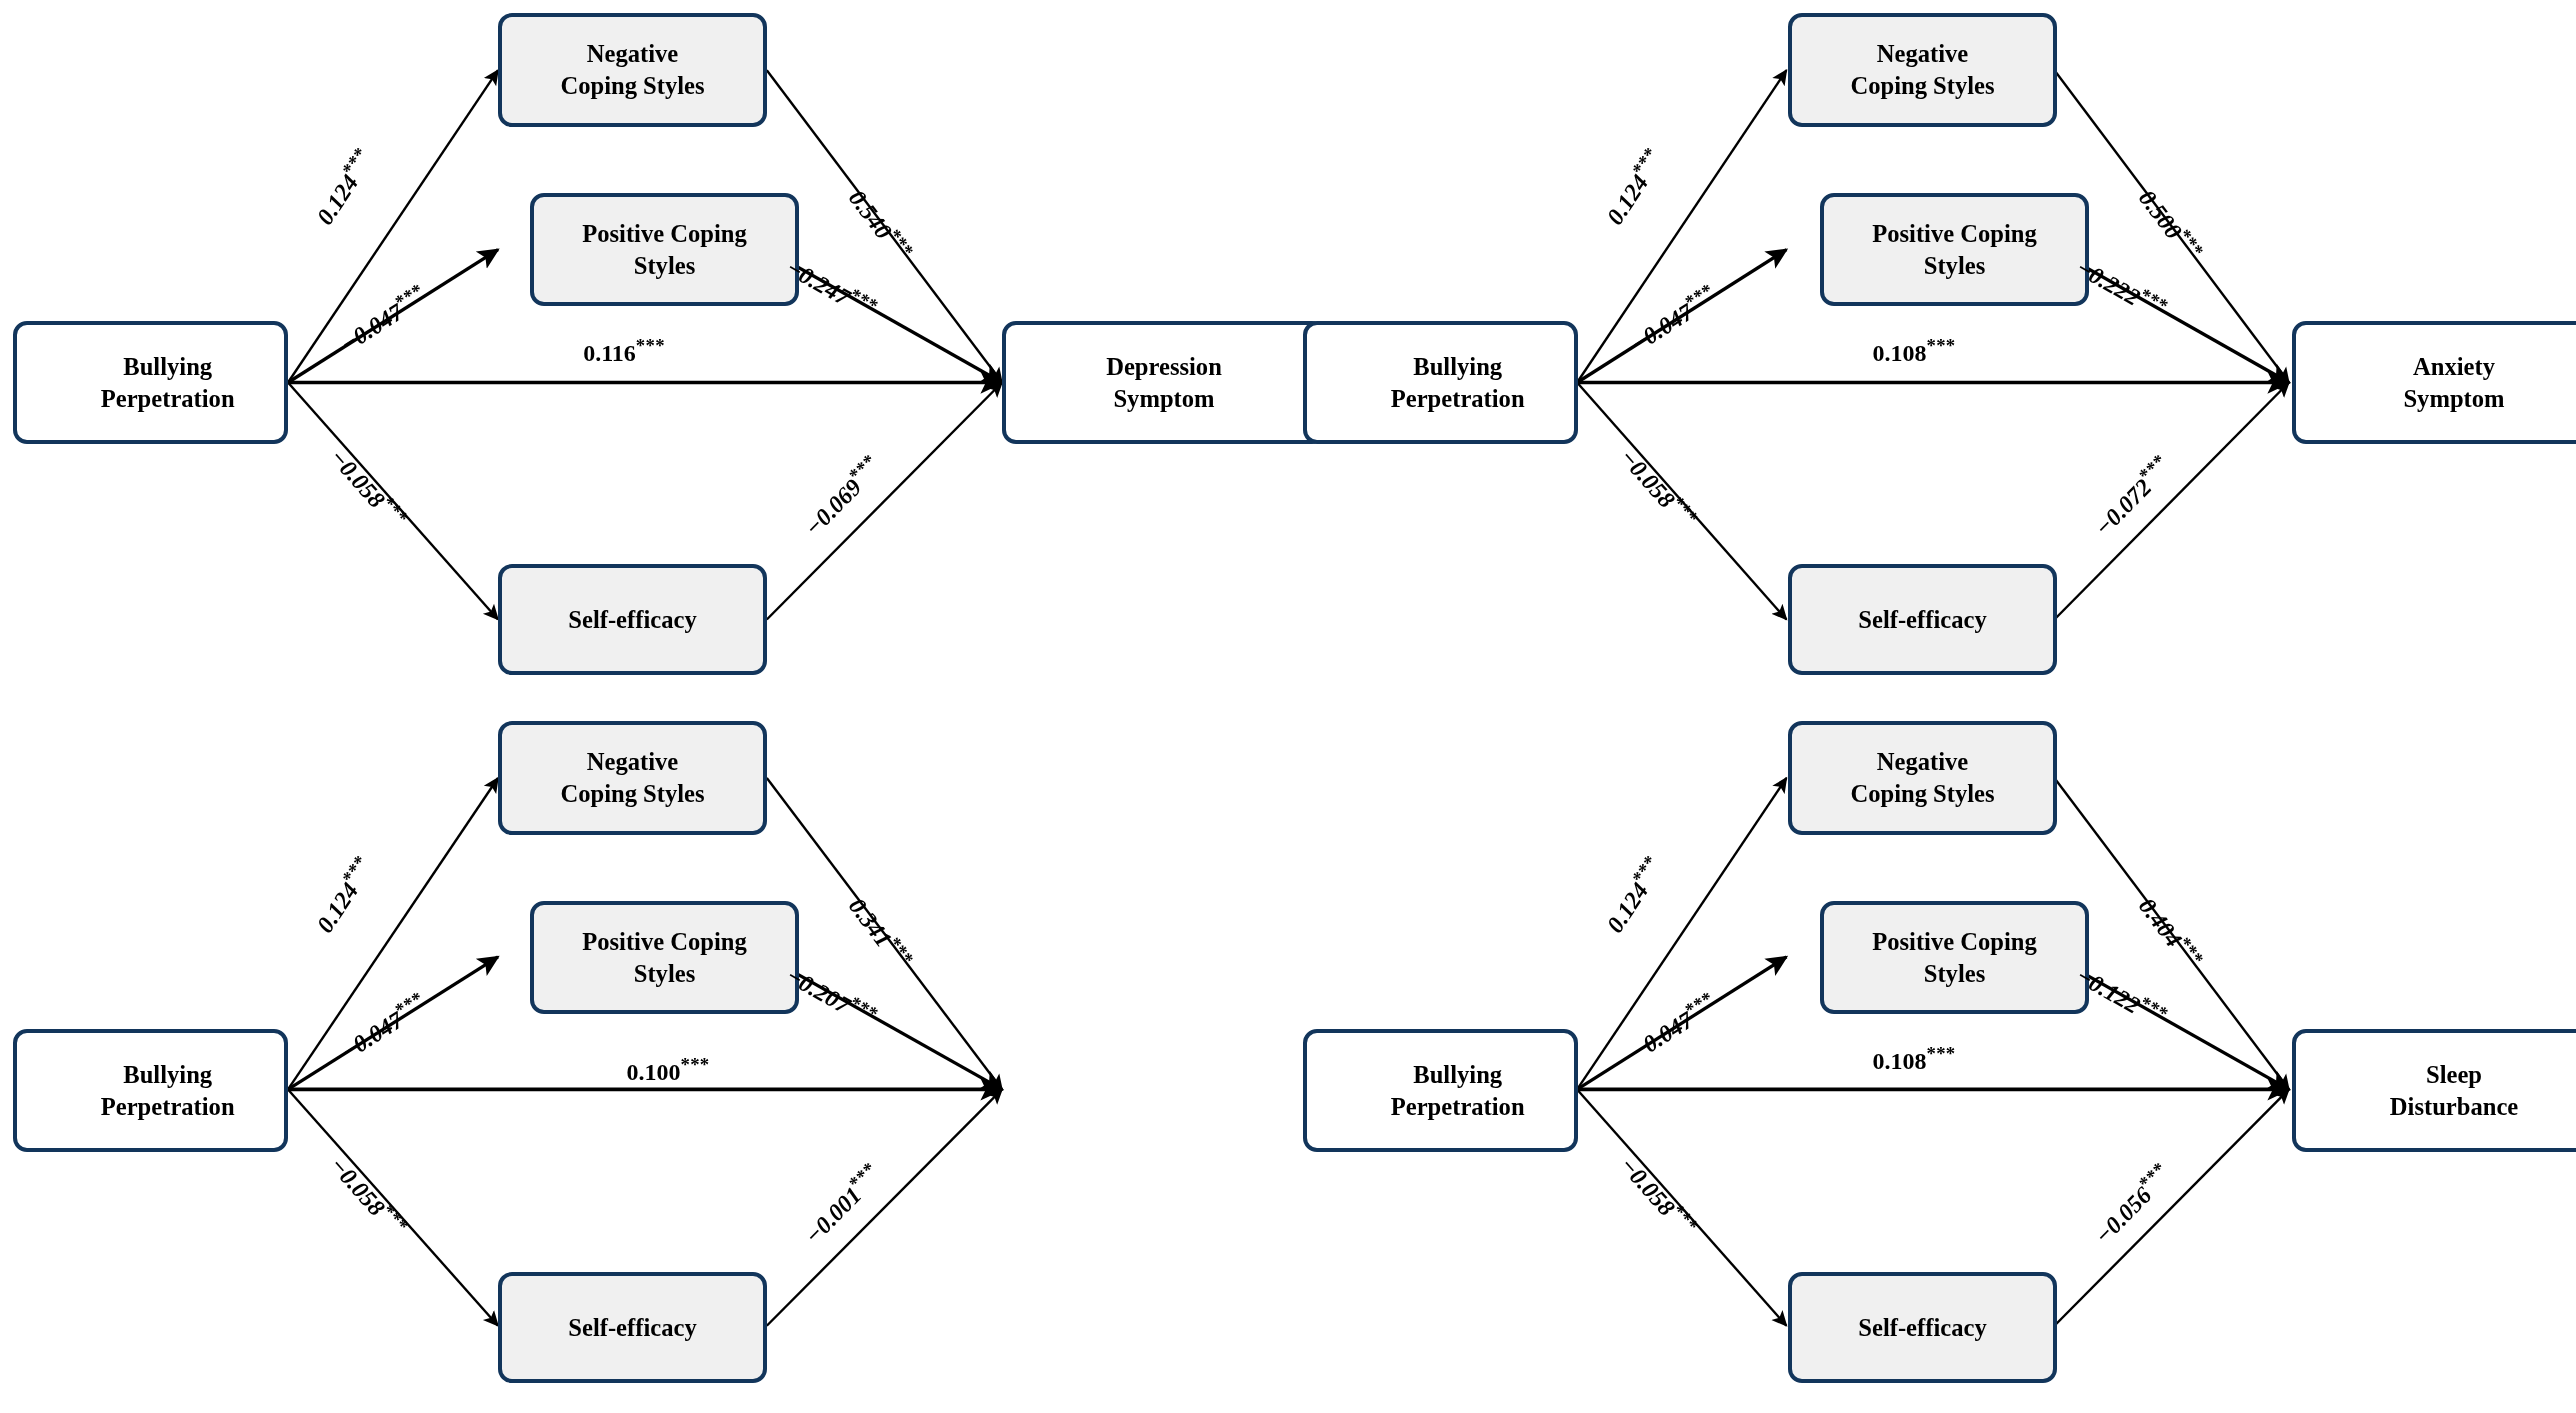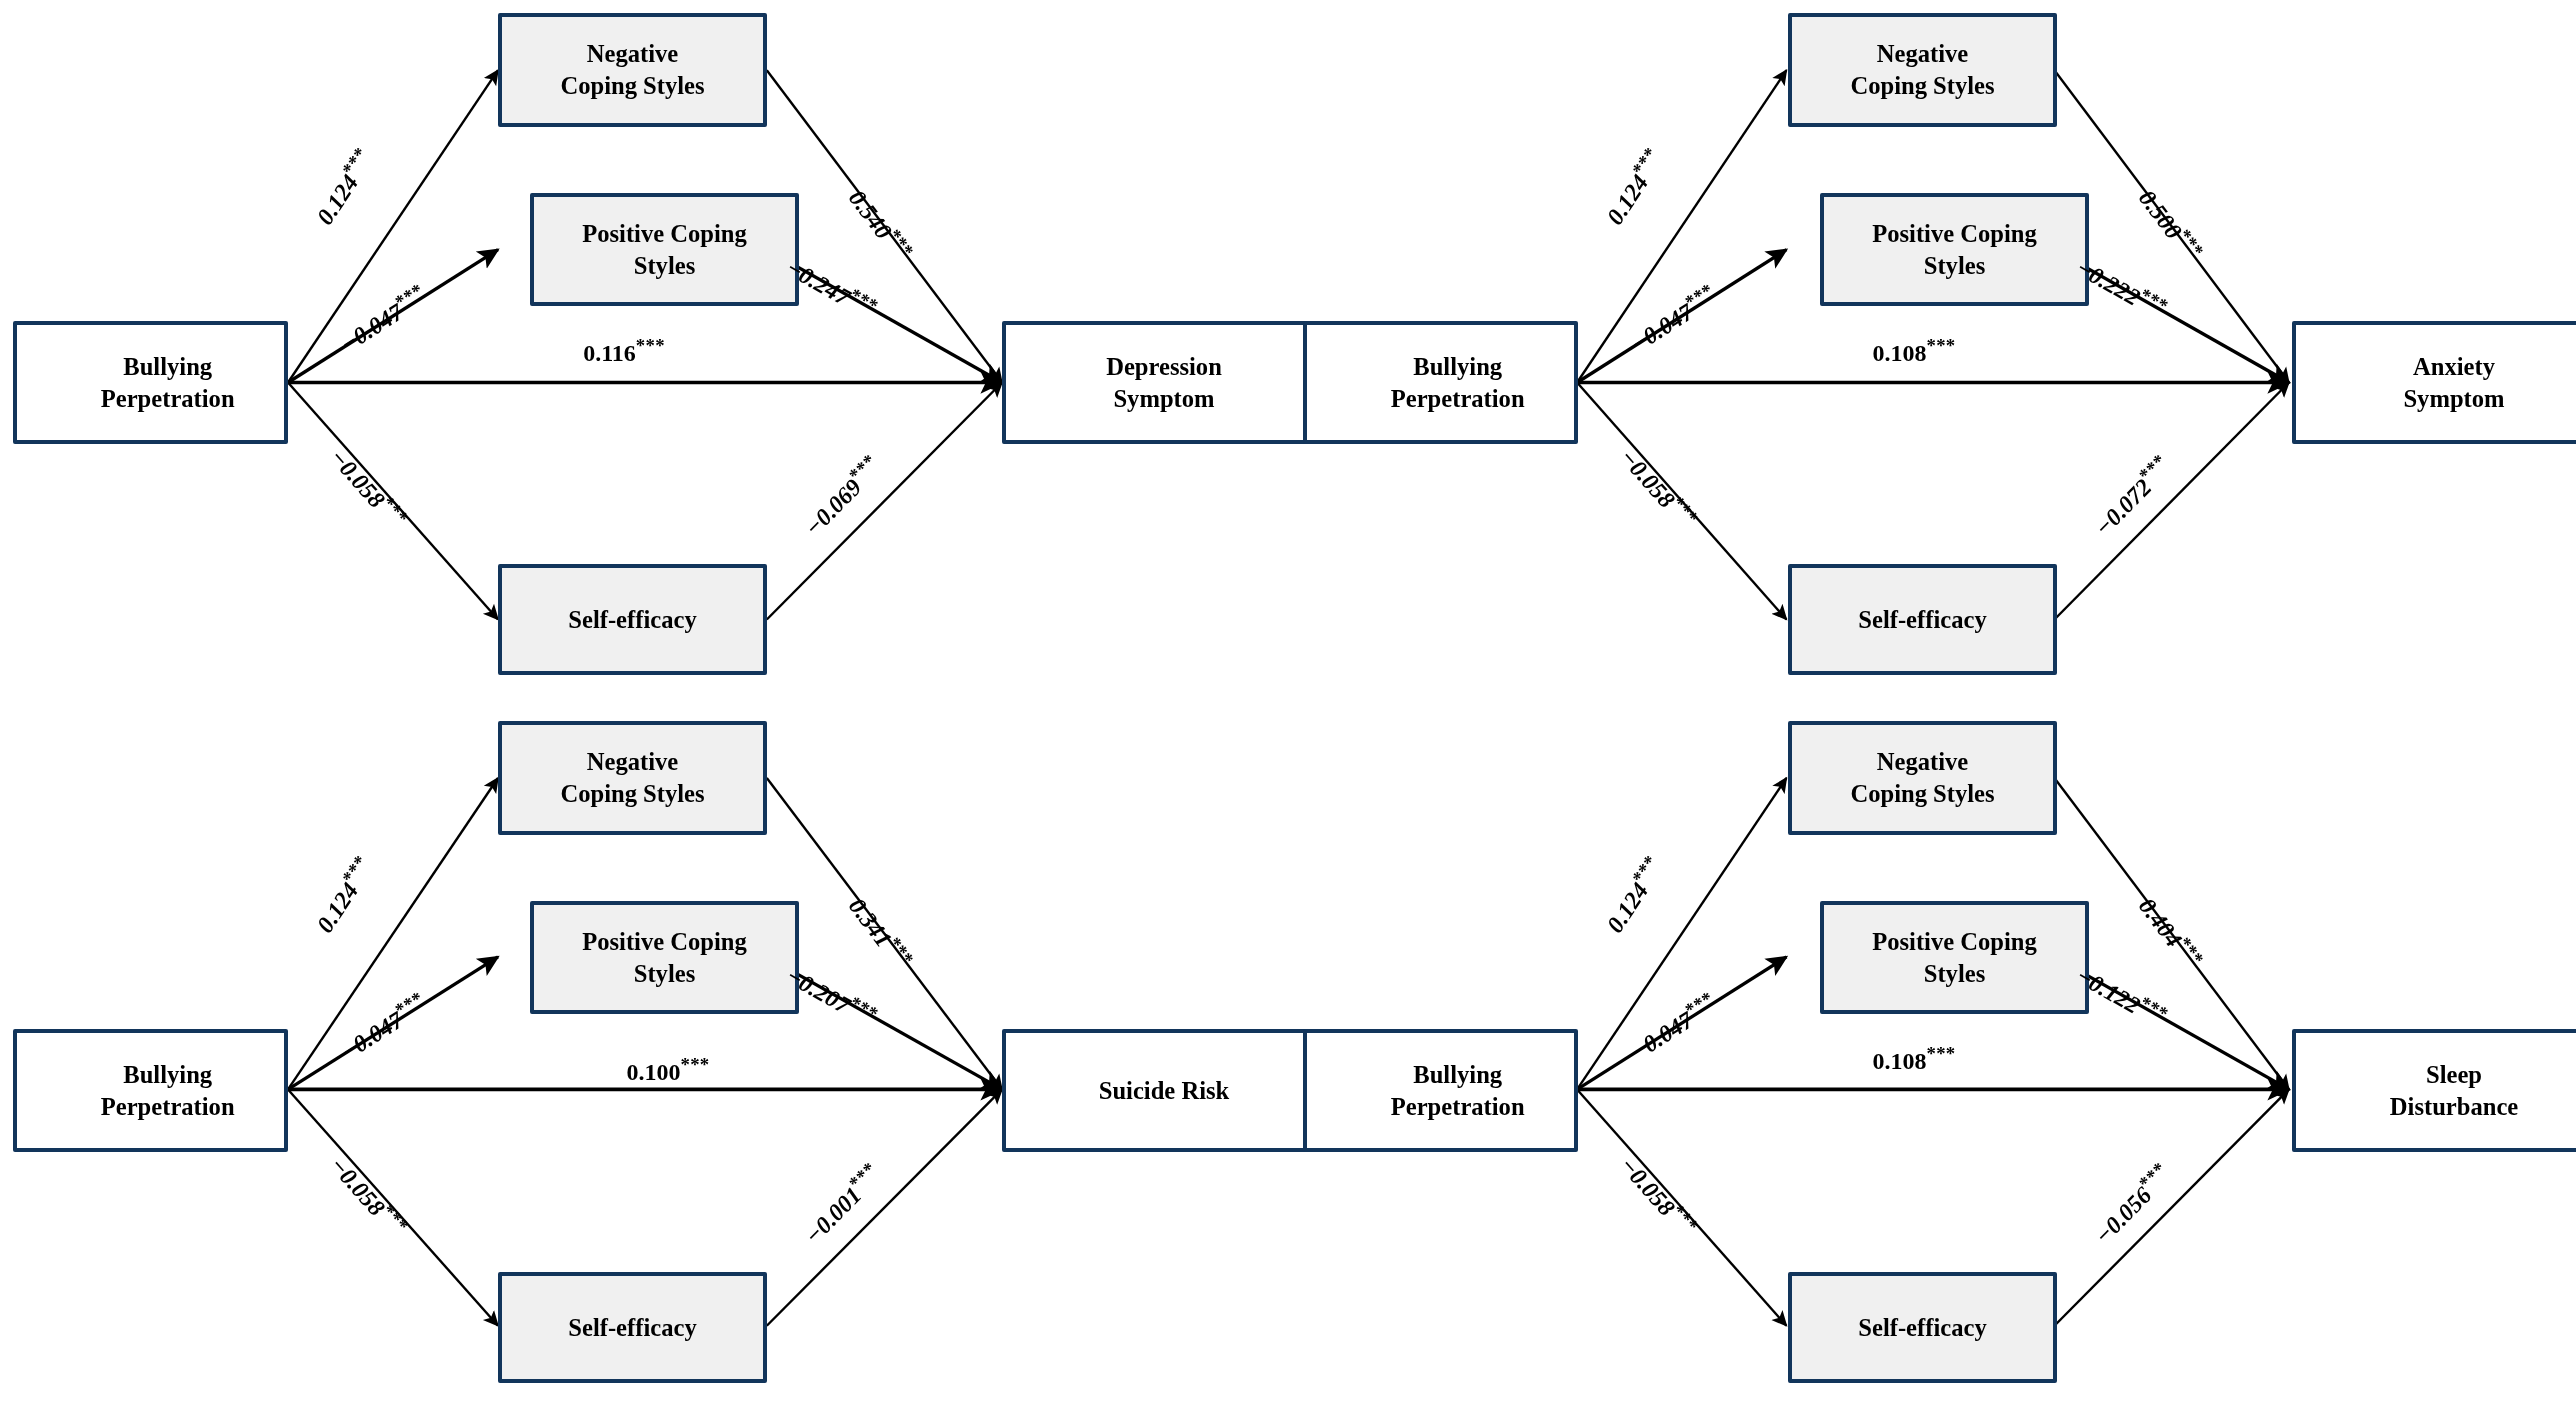--- a/index.html
+++ b/index.html
@@ -4,21 +4,21 @@
 <style>
   html,body{margin:0;padding:0;background:#ffffff;}
   body{width:2576px;height:1414px;font-family:"Liberation Serif",serif;overflow:hidden;}
   #grid{display:grid;grid-template-columns:1290px 1286px;grid-template-rows:708px 706px;width:2576px;height:1414px;}
   .panel{position:relative;width:100%;height:100%;}
   .panel svg{position:absolute;left:0;top:0;width:100%;height:100%;}
   .nodebox{
     position:absolute;
     box-sizing:border-box;
     border:4.2px solid #12355B;
-    border-radius:2px;
+    border-radius:14px;
     display:flex;align-items:center;justify-content:center;
     text-align:center;
     font-weight:bold;
     font-size:24.6px;
     line-height:1.30;
     color:#000;
     padding:2.4px 6px;
   }
   .nodebox.white{background:#ffffff;}
   .nodebox.gray{background:#F0F0F0;}
@@ -143,23 +143,20 @@
       </div>
       <div class="nodebox gray n-neg">
         <div>Negative<br>Coping Styles</div>
       </div>
       <div class="nodebox gray n-pos">
         <div>Positive Coping<br>Styles</div>
       </div>
       <div class="nodebox gray n-self">
         <div>Self-efficacy</div>
       </div>
-      <div class="nodebox white n-out">
-        <div>Suicide Risk</div>
-      </div>
       <div class="edgelabel" style="left: 349px; top: 228px; transform: translate(-50%, -50%) rotate(-56.0819deg);">0.124<sup>***</sup></div>
       <div class="edgelabel" style="left: 382px; top: 347px; transform: translate(-50%, -50%) rotate(-32.328deg);">−0.047<sup>***</sup></div>
       <div class="edgelabel" style="left: 397px; top: 457px; transform: translate(-50%, -50%) rotate(48.4566deg);">−0.058<sup>***</sup></div>
       <div class="edgelabel straight" style="left: 624px; top: 362px; transform: translate(-50%, -50%) rotate(0deg); margin-left: 44px;">0.100<sup>***</sup></div>
       <div class="edgelabel" style="left: 910px; top: 198px; transform: translate(-50%, -50%) rotate(53.0158deg);">0.341<sup>***</sup></div>
       <div class="edgelabel" style="left: 846px; top: 266px; transform: translate(-50%, -50%) rotate(29.4687deg);">−0.207<sup>***</sup></div>
       <div class="edgelabel" style="left: 845px; top: 535px; transform: translate(-50%, -50%) rotate(-45.2184deg);">−0.001<sup>***</sup></div>
     </div>
     <div class="panel">
       <svg viewBox="0 0 2150 1180" preserveAspectRatio="none">

